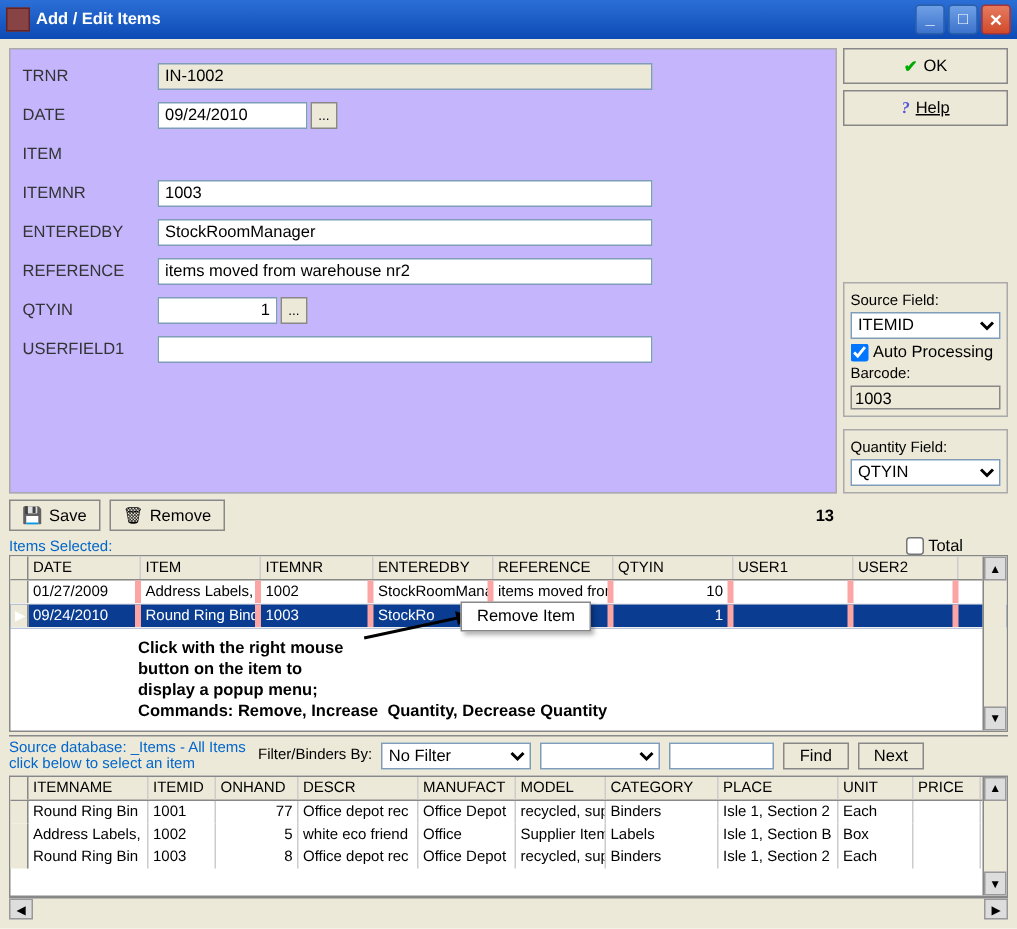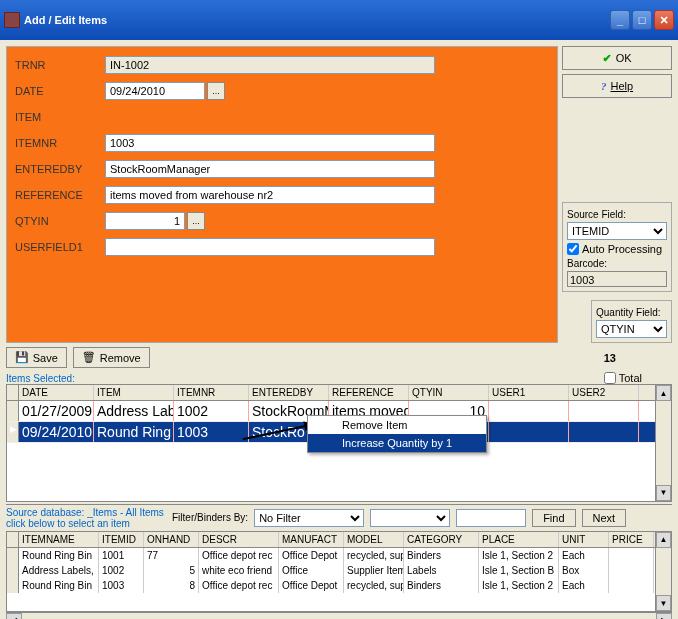--- a/index.html
+++ b/index.html
@@ -1,65 +1,65 @@
 <!DOCTYPE html>
 <html><head>
 <meta charset="utf-8">
 <style>
 * { box-sizing: border-box; margin: 0; padding: 0; font-family: Tahoma, sans-serif; font-size: 11px; }
 body { background: #fff; width: 678px; height: 619px; overflow: hidden; }
-.titlebar { background: linear-gradient(#2b6fd6, #0d4ab5); height: 40px; display: flex; align-items: center; padding: 0 4px; color: #fff; font-weight: bold; }
+.titlebar { background: linear-gradient(#2b6fd6, #0d4ab5); height: 26px; display: flex; align-items: center; padding: 0 4px; color: #fff; font-weight: bold; }
 .titlebar .icon { width: 16px; height: 16px; background: #844; margin-right: 4px; border: 1px solid #622; }
 .titlebar .title { flex: 1; }
 .win-btns { display: flex; gap: 2px; }
 .win-btn { width: 20px; height: 20px; background: linear-gradient(#6fa0e6, #3d73cc); border: 1px solid #2a5faa; border-radius: 3px; display: flex; align-items: center; justify-content: center; color: #fff; font-weight: bold; cursor: pointer; }
 .win-btn.close { background: linear-gradient(#e67b5f, #d14a2a); border-color: #a33; }
 .content { background: #ece9d8; padding: 6px; height: 593px; display: flex; flex-direction: column; }
 .top-area { display: flex; gap: 4px; }
-.form-panel { border: 1px solid #aaa; background: #f97316; padding: 8px; flex: 1; }
+.form-panel { border: 1px solid #aaa; background: #c4b5fd; padding: 8px; flex: 1; }
 .form-row { display: flex; align-items: center; margin-bottom: 6px; height: 20px; }
 .form-label { width: 90px; color: #333; }
 .form-input { border: 1px solid #7f9db9; background: #fff; padding: 2px 4px; height: 18px; }
 .form-input.long { width: 330px; }
 .form-input.med { width: 100px; }
 .dotbtn { width: 18px; height: 18px; border: 1px solid #888; background: #ece9d8; font-size: 9px; cursor: pointer; margin-left: 2px; }
 .right-col { width: 110px; display: flex; flex-direction: column; gap: 4px; }
 .btn { border: 1px solid #888; background: #ece9d8; height: 24px; display: flex; align-items: center; justify-content: center; gap: 4px; cursor: pointer; padding: 0 8px; }
 .btn .check { color: #0a0; font-weight: bold; }
 .btn .q { color: #55d; font-weight: bold; font-style: italic; font-family: serif; }
 .barcode-box { border: 1px solid #aaa; padding: 4px; margin-top: 100px; }
 .bc-label { font-size: 10px; margin: 2px 0; }
 .bc-select { width: 100%; border: 1px solid #7f9db9; height: 18px; background: #fff; }
 .bc-check { display: flex; align-items: center; gap: 3px; margin: 3px 0; }
 .bc-readonly { background: #ece9d8; border: 1px solid #888; padding: 2px; height: 16px; }
-.qty-box { border: 1px solid #aaa; padding: 4px; margin-top: 4px; margin-left: 29px; }
+.qty-box { border: 1px solid #aaa; padding: 4px; margin-top: 4px; }
 .toolbar { display: flex; gap: 6px; padding: 4px 0; align-items: center; }
 .tb-btn { border: 1px solid #888; background: #ece9d8; padding: 3px 8px; display: flex; align-items: center; gap: 4px; cursor: pointer; }
-.count { margin-left: auto; margin-right: 56px; font-weight: bold; }
+.count { margin-left: auto; margin-right: 116px; font-weight: bold; }
 .sel-row { display: flex; align-items: center; }
 .sel-label { color: #06c; font-size: 10px; }
 .total-wrap { margin-left: auto; margin-right: 30px; display: flex; align-items: center; gap: 3px; }
 .grid { border: 1px solid #888; background: #fff; position: relative; }
 .grid-header { display: flex; background: #ece9d8; border-bottom: 1px solid #888; }
 .gh { border-right: 1px solid #ccc; padding: 2px 3px; font-size: 10px; overflow: hidden; white-space: nowrap; }
 .grid-body .grow { display: flex; border-bottom: 1px solid #eee; }
-.gc { border-right: 1px solid #fca5a5; padding: 2px 3px; font-size: 14px; overflow: hidden; white-space: nowrap; }
+.gc { border-right: 4px solid #fca5a5; padding: 2px 3px; font-size: 10px; overflow: hidden; white-space: nowrap; }
 .grow.sel { background: #0a3d91; color: #fff; }
 .rowmark { width: 12px; background: #ece9d8; border-right: 1px solid #888; text-align: center; font-size: 9px; }
 .w-date{width:75px}.w-item{width:80px}.w-nr{width:75px}.w-ent{width:80px}.w-ref{width:80px}.w-qty{width:80px}.w-u1{width:80px}.w-u2{width:70px}
 .popup { position: absolute; background: #fff; border: 1px solid #888; box-shadow: 2px 2px 3px rgba(0,0,0,.3); left: 300px; top: 30px; z-index: 10; }
-.popup-item { padding: 3px 34px; cursor: pointer; white-space: nowrap; }
+.popup-item { padding: 3px 10px; cursor: pointer; white-space: nowrap; }
 .popup-item.hl { background: #0a3d91; color: #fff; }
 .annotation { position: absolute; left: 85px; top: 54px; font-weight: bold; font-size: 11px; line-height: 14px; z-index: 5; }
 .arrow { position: absolute; left: 235px; top: 46px; width: 70px; height: 2px; background: #000; transform: rotate(-12deg); z-index: 5; }
 .arrow::after { content: ''; position: absolute; right: -1px; top: -4px; border-left: 8px solid #000; border-top: 5px solid transparent; border-bottom: 5px solid transparent; }
 .src-row { display: flex; align-items: center; gap: 6px; padding: 2px 0; border-top: 1px solid #888; margin-top: 2px; }
 .src-label { color: #06c; font-size: 10px; width: 160px; line-height: 11px; }
 .filter-label { font-size: 10px; }
-.filter-sel { border: 1px solid #7f9db9; height: 18px; background: #fff; width: 110px; }
+.filter-sel { border: 1px solid #7f9db9; height: 18px; background: #fff; width: 100px; }
 .filter-inp { border: 1px solid #7f9db9; height: 18px; width: 70px; }
 .sm-btn { border: 1px solid #888; background: #ece9d8; padding: 2px 10px; cursor: pointer; }
 .grid2 .gh2,.grid2 .gc2 { border-right: 1px solid #ccc; padding: 2px 3px; font-size: 10px; overflow: hidden; white-space: nowrap; }
 .grid2-header,.grid2-row { display: flex; }
 .grid2-header { background: #ece9d8; border-bottom: 1px solid #888; }
 .w2-name{width:80px}.w2-id{width:45px}.w2-on{width:55px}.w2-desc{width:80px}.w2-man{width:65px}.w2-mod{width:60px}.w2-cat{width:75px}.w2-plc{width:80px}.w2-unit{width:50px}.w2-prc{width:45px}
 .scrollbar-v { position: absolute; right: 0; top: 0; bottom: 0; width: 16px; background: #ece9d8; border-left: 1px solid #888; }
 .sb-btn { height: 16px; width: 100%; background: #ddd; border: 1px solid #999; display: flex; align-items: center; justify-content: center; font-size: 8px; cursor: pointer; }
 .scrollbar-h { display: flex; background: #ece9d8; border-top: 1px solid #888; height: 16px; }
 .scrollbar-h .sb-btn { width: 16px; height: 100%; }
@@ -193,23 +193,26 @@
           <div class="gc w-nr">1003</div>
           <div class="gc w-ent">StockRo</div>
           <div class="gc w-ref"></div>
           <div class="gc w-qty" style="text-align:right">1</div>
           <div class="gc w-u1"></div>
           <div class="gc w-u2"></div>
         </div>
       </div>
     <div class="popup" id="popup">
         <div class="popup-item">Remove Item</div>
-        <div class="popup-item hl">Increase Quantity by 1</div>
       </div>
     <div class="arrow"></div>
+    <div class="annotation" id="anno" style="white-space: pre;">Click with the right mouse
+button on the item to
+display a popup menu;
+Commands: Remove, Increase  Quantity, Decrease Quantity</div>
     <div class="scrollbar-v">
         <div class="sb-btn">▲</div>
         <div class="sb-track"></div>
         <div class="sb-btn" style="position:absolute;bottom:0">▼</div>
       </div>
   </div>
 
   <div class="src-row">
     <div class="src-label" id="srclbl" style="white-space: pre-line;">Source database: _Items - All Items
 click below to select an item</div>
@@ -233,21 +236,21 @@
       <div class="gh2 w2-cat">CATEGORY</div>
       <div class="gh2 w2-plc">PLACE</div>
       <div class="gh2 w2-unit">UNIT</div>
       <div class="gh2 w2-prc">PRICE</div>
     </div>
     <div id="grid2-body">
         <div class="grid2-row">
           <div class="gc rowmark"></div>
           <div class="gc2 w2-name">Round Ring Bin</div>
           <div class="gc2 w2-id">1001</div>
-          <div class="gc2 w2-on" style="text-align:left">77</div>
+          <div class="gc2 w2-on" style="text-align:right">77</div>
           <div class="gc2 w2-desc">Office depot rec</div>
           <div class="gc2 w2-man">Office Depot</div>
           <div class="gc2 w2-mod">recycled, suppli</div>
           <div class="gc2 w2-cat">Binders</div>
           <div class="gc2 w2-plc">Isle 1, Section 2</div>
           <div class="gc2 w2-unit">Each</div>
           <div class="gc2 w2-prc"></div>
         </div>
         <div class="grid2-row">
           <div class="gc rowmark"></div>

